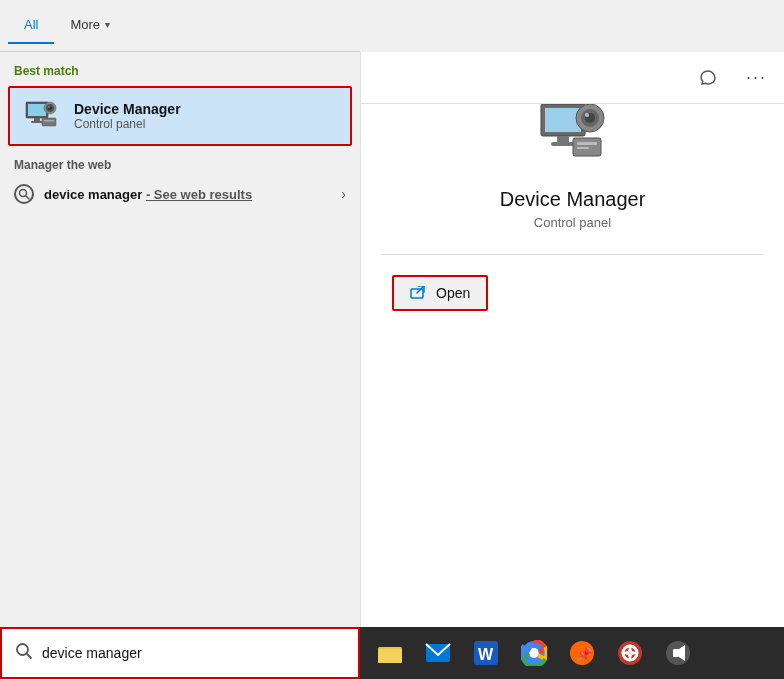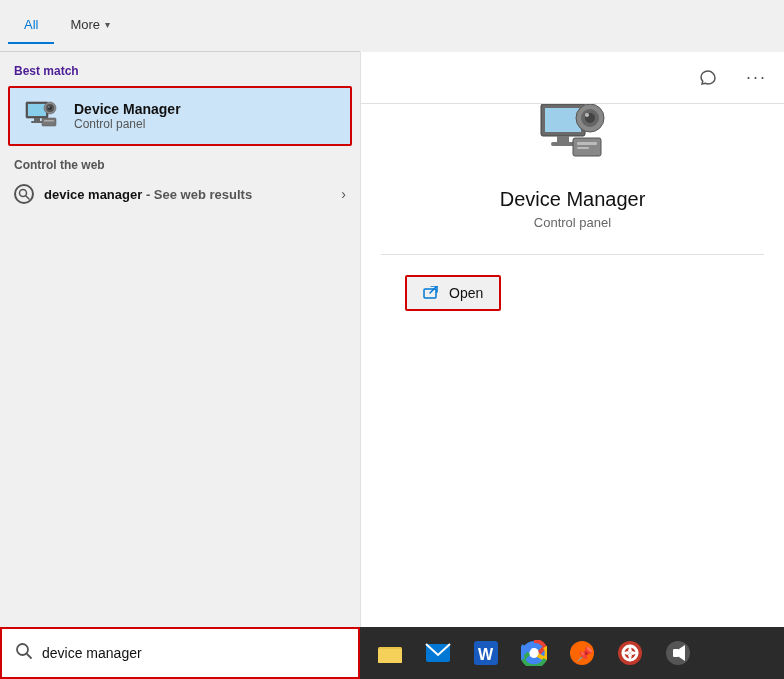--- a/index.html
+++ b/index.html
@@ -89,21 +89,21 @@
     .results-area {
       flex: 1;
       padding: 8px 0;
       overflow-y: auto;
       display: flex;
       flex-direction: column;
     }
 
     .section-label {
       font-size: 12px;
-      color: #4c1d95;
+      color: #4d7c0f;
       font-weight: 600;
       padding: 4px 14px 4px 14px;
       text-transform: none;
     }
 
     
     .best-match-item {
       margin: 4px 8px;
       padding: 8px 12px;
       background: #cce4f7;
@@ -167,20 +167,21 @@
     .web-search-text {
       font-size: 13px;
       color: #111;
     }
     .web-search-text span {
       font-weight: 600;
     }
     .web-search-sub {
       color: #555;
       font-weight: normal;
+      text-decoration: underline;
     }
 
     .web-search-arrow {
       margin-left: auto;
       color: #555;
       font-size: 14px;
     }
 
     
     .search-bar {
@@ -260,21 +261,21 @@
       align-items: center;
       gap: 8px;
       padding: 8px 16px;
       border: 2px solid #d00000;
       background: #f0f0f0;
       cursor: pointer;
       font-size: 14px;
       color: #111;
       border-radius: 2px;
       align-self: flex-start;
-      margin-left: 24px;
+      margin-left: 11px;
     }
 
     
     .taskbar {
       position: absolute;
       bottom: 0;
       left: 360px;
       width: 424px;
       height: 52px;
       background: #2b2b2b;
@@ -334,21 +335,21 @@
           <rect x="18" y="20" width="14" height="8" rx="1" fill="#777" stroke="#555" stroke-width="0.5"></rect>
           <rect x="20" y="22" width="10" height="1.5" rx="0.5" fill="#aaa"></rect>
         </svg>
       </div>
       <div class="item-text">
         <div class="item-title">Device Manager</div>
         <div class="item-subtitle">Control panel</div>
       </div>
     </div>
 
-    <div class="web-section-label">Control the web</div>
+    <div class="web-section-label">Manager the web</div>
 
     <div class="web-search-item">
       <div class="search-icon-small">
         <svg width="12" height="12" viewBox="0 0 12 12">
           <circle cx="5" cy="5" r="3.5" fill="none" stroke="#555" stroke-width="1.5"></circle>
           <line x1="8" y1="8" x2="11" y2="11" stroke="#555" stroke-width="1.5" stroke-linecap="round"></line>
         </svg>
       </div>
       <div class="web-search-text">
         <span>device manager</span>

